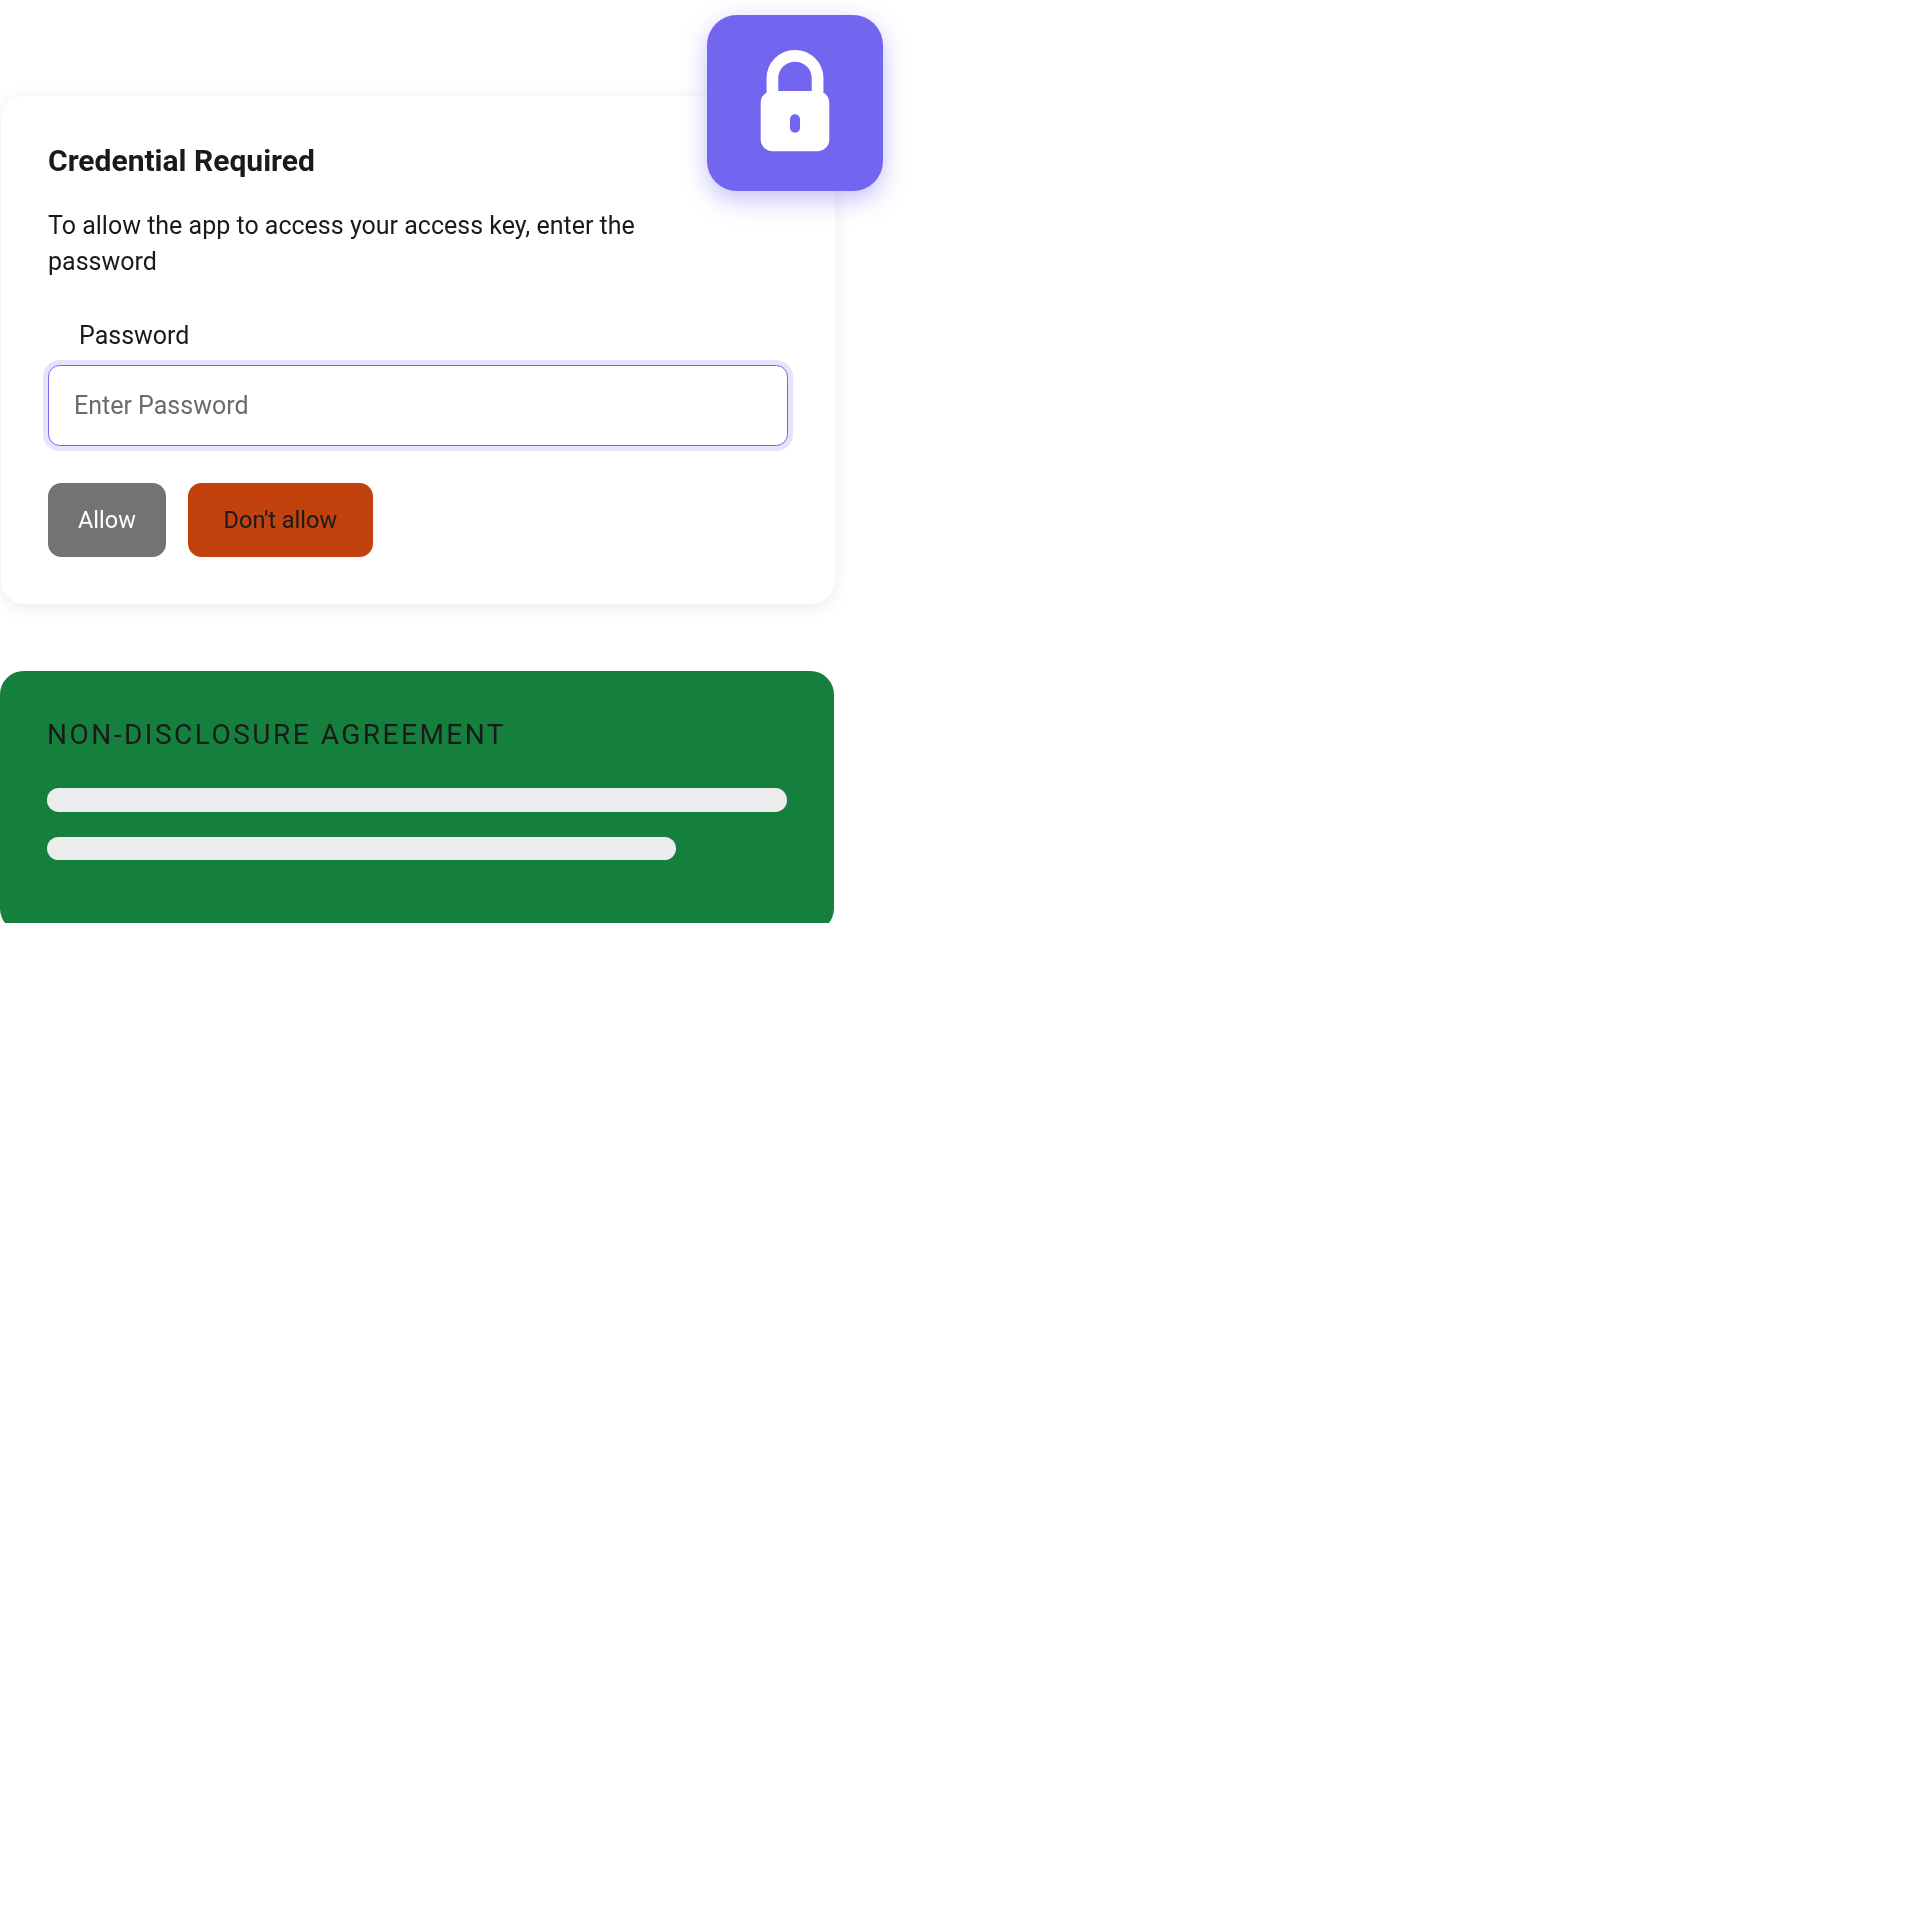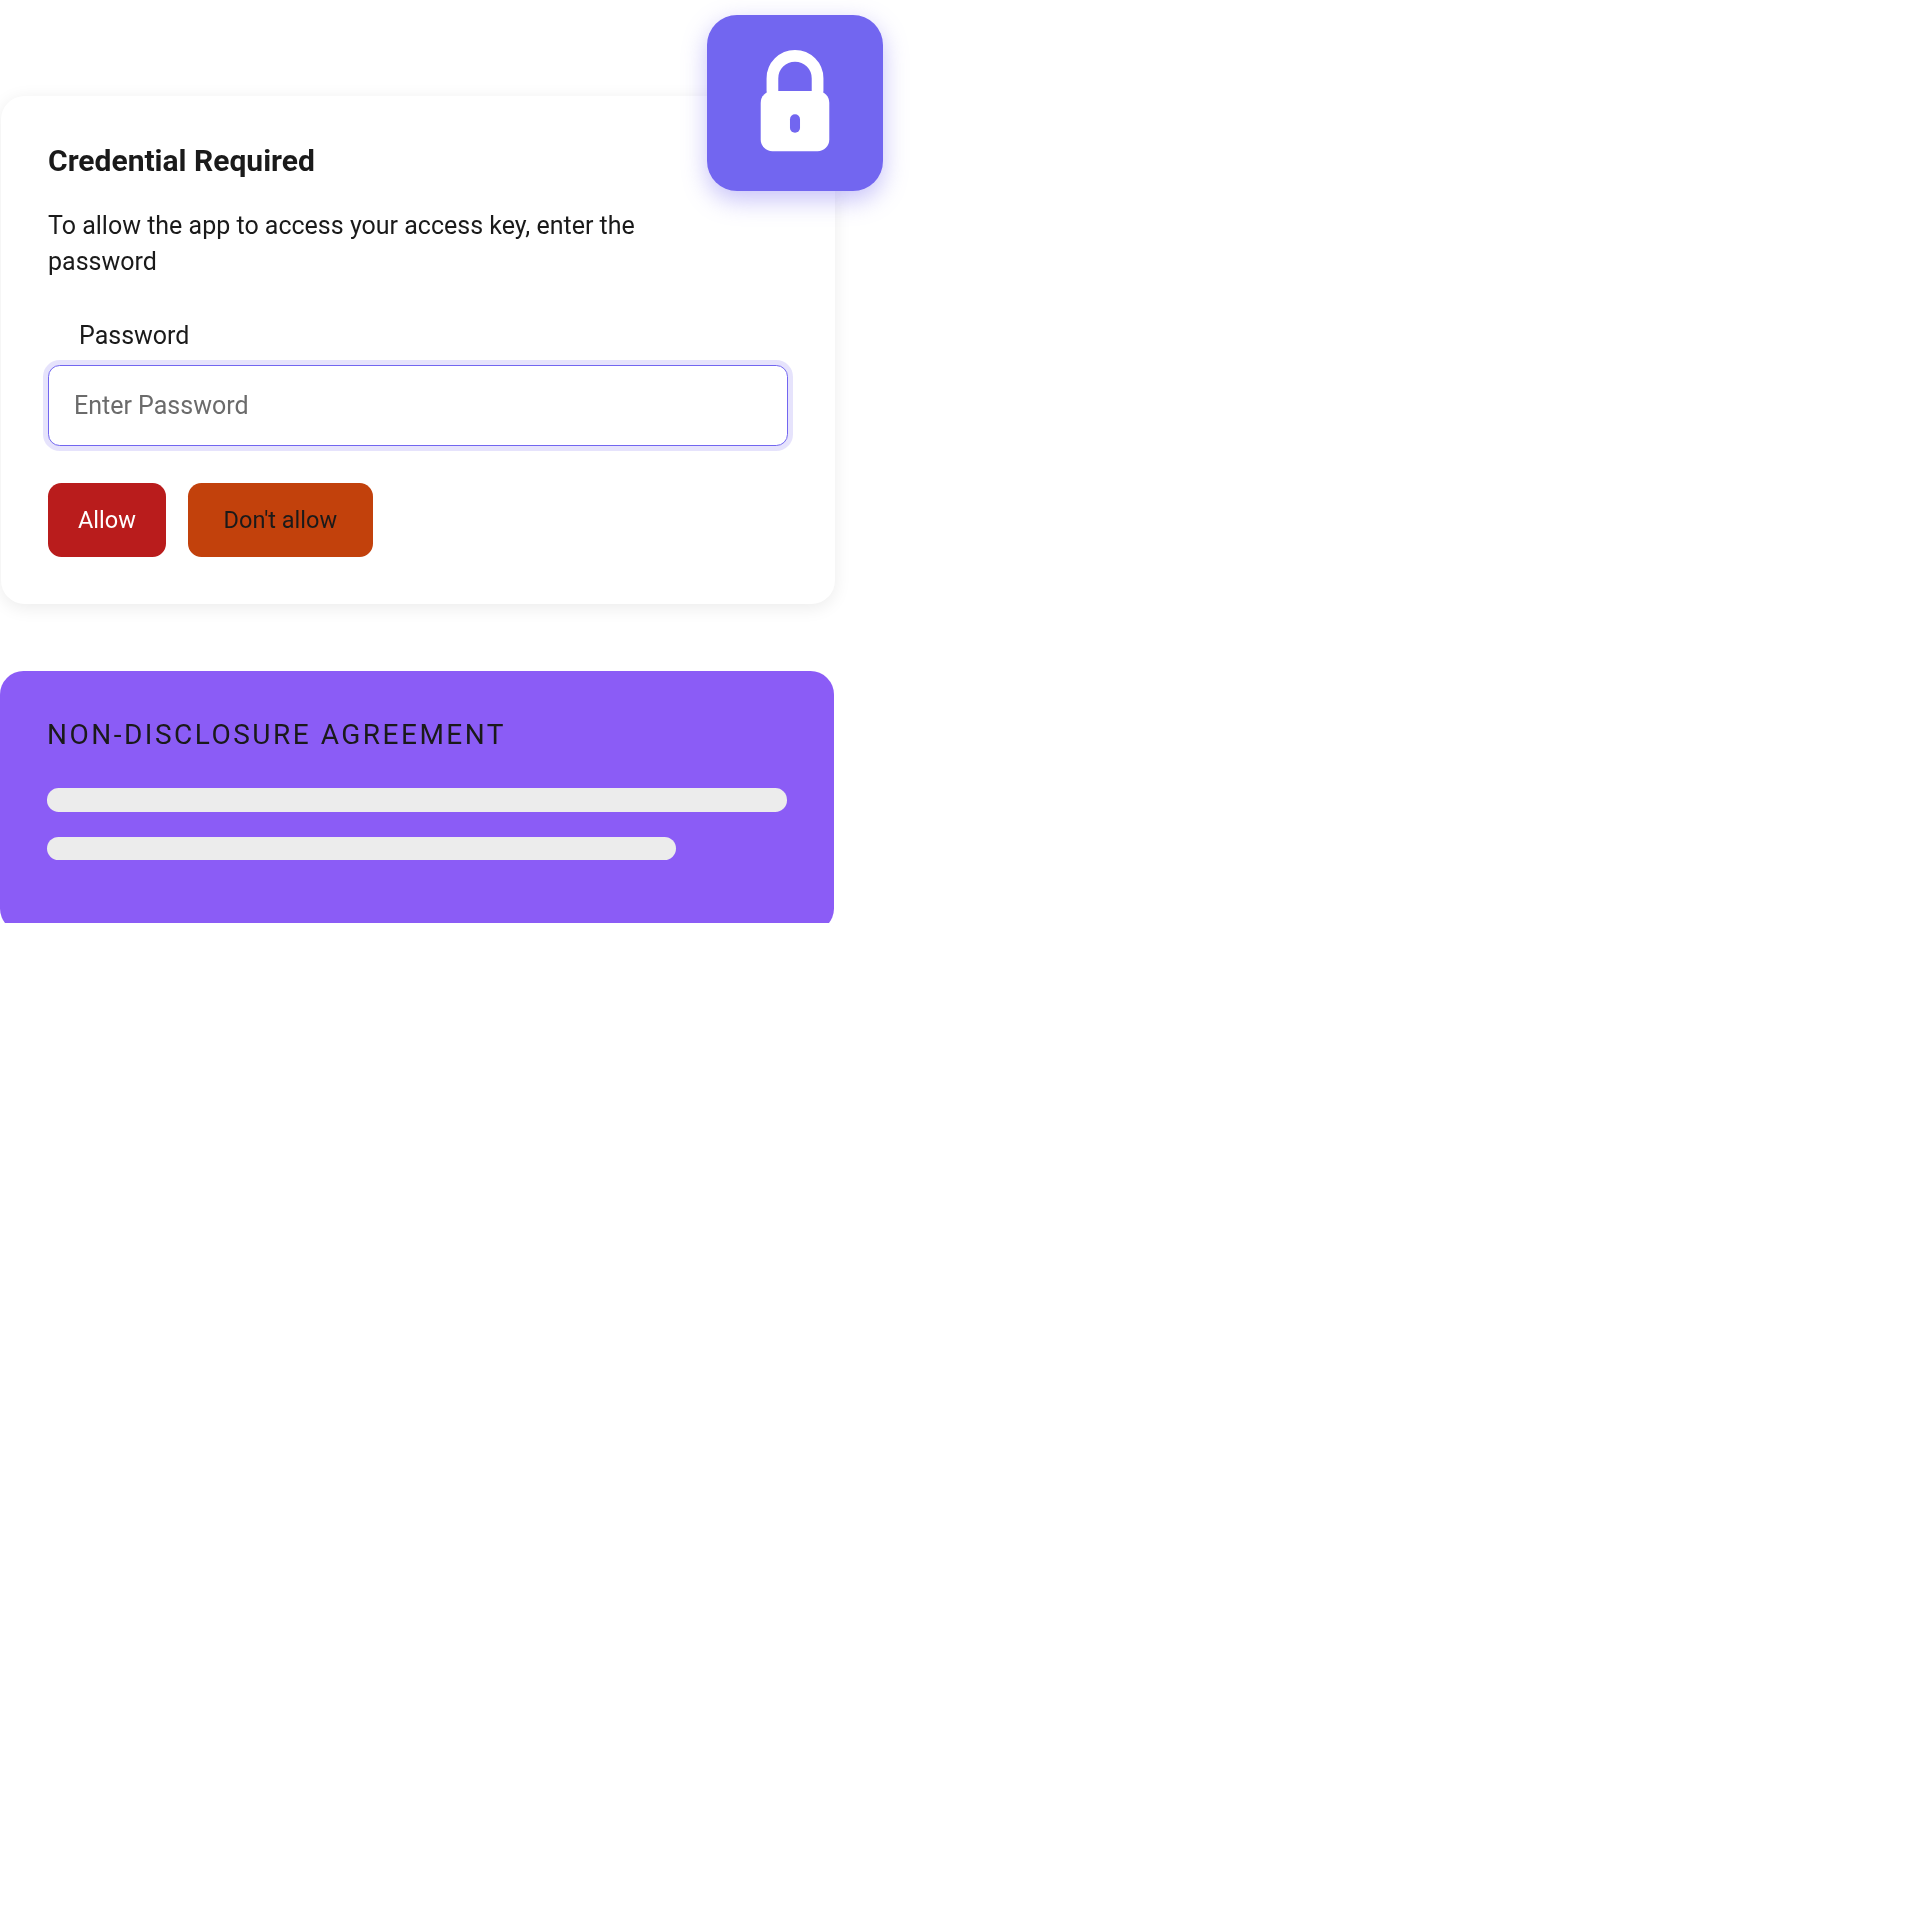--- a/index.html
+++ b/index.html
@@ -94,37 +94,37 @@
       padding: 0 30px;
       border: none;
       border-radius: 13.4px;
       font-size: 23.5px;
       font-weight: 400;
       cursor: pointer;
       font-family: inherit;
     }
     
     .btn-primary {
-      background: #b91c1c;
+      background: #737373;
       color: #ffffff;
       min-width: 117px;
     }
     
     .btn-secondary {
       background: #c2410c;
       color: #1a1a1a;
       min-width: 185px;
     }
     
     .document-card {
       position: absolute;
       top: 671px;
       left: 0;
       width: 834px;
-      background: #8b5cf6;
+      background: #15803d;
       border-radius: 23.5px;
       padding: 47px;
     }
     
     .document-title {
       font-size: 28px;
       font-weight: 400;
       color: #1a1a1a;
       letter-spacing: 2.5px;
       margin-bottom: 37px;

